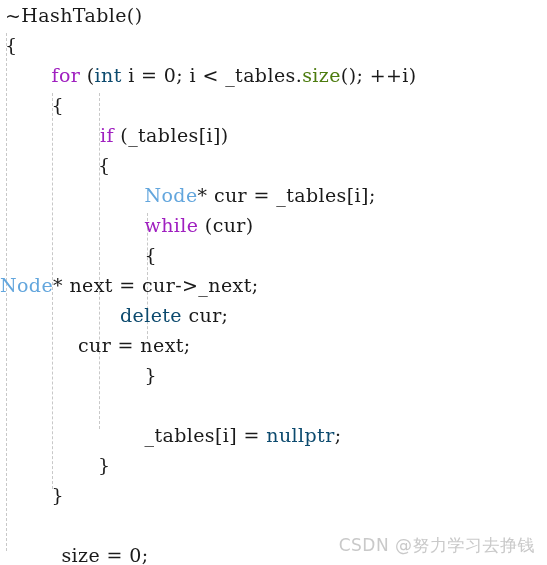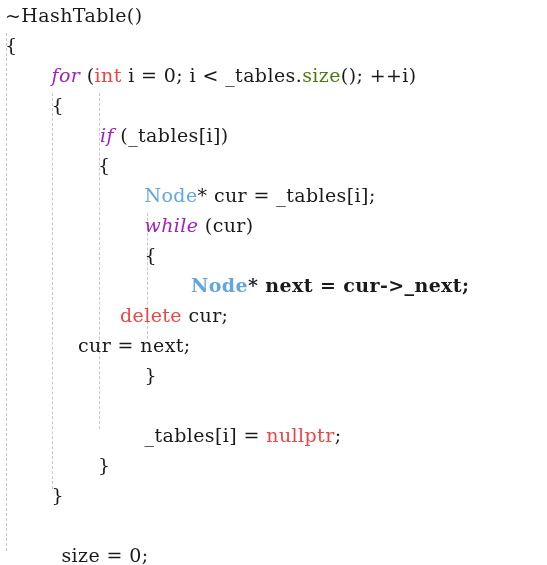--- a/index.html
+++ b/index.html
@@ -44,22 +44,22 @@
     font-family: "DejaVu Serif", "Liberation Serif", serif;
     font-size: 19px;
     letter-spacing: 0.4px;
     color: #202020;
   }
 
   .tok { white-space: pre; }
 
   
   .t-plain   { color: #1a1a1a; text-align: center; }
-  .t-keyword { color: #a020c0; font-style: italic; }   
-  .t-type    { color: #ef4444; text-align: center; }   
+  .t-keyword { color: #a020c0; }   
+  .t-type    { color: #0c4a6e; text-align: center; }   
   .t-class   { color: #63a6dd; }   
   .t-func    { color: #4d7c0f; }   
   .t-punct   { color: #1a1a1a; }
 
   
   #watermark {
     position: absolute;
     right: 12px;
     bottom: 8px;
     font-family: "DejaVu Sans", "Liberation Sans", sans-serif;
@@ -85,26 +85,27 @@
   <div id="code-lines">
       <div class="code-line" style="padding-left: 5px; height: 30px; line-height: 30px; font-size: 19px;"><span class="tok t-plain">~HashTable()</span></div>
       <div class="code-line" style="padding-left: 5px; height: 30px; line-height: 30px; font-size: 19px;"><span class="tok t-punct">{</span></div>
       <div class="code-line" style="padding-left: 51.5px; height: 30px; line-height: 30px; font-size: 19px;"><span class="tok t-keyword">for</span><span class="tok t-punct"> (</span><span class="tok t-type">int</span><span class="tok t-plain"> i = 0; i &lt; _tables.</span><span class="tok t-func">size</span><span class="tok t-punct">(); ++i)</span></div>
       <div class="code-line" style="padding-left: 51.5px; height: 30px; line-height: 30px; font-size: 19px;"><span class="tok t-punct">{</span></div>
       <div class="code-line" style="padding-left: 100px; height: 30px; line-height: 30px; font-size: 19px;"><span class="tok t-keyword">if</span><span class="tok t-plain"> (_tables[i])</span></div>
       <div class="code-line" style="padding-left: 98px; height: 30px; line-height: 30px; font-size: 19px;"><span class="tok t-punct">{</span></div>
       <div class="code-line" style="padding-left: 144.5px; height: 30px; line-height: 30px; font-size: 19px;"><span class="tok t-class">Node</span><span class="tok t-plain">* cur = _tables[i];</span></div>
       <div class="code-line" style="padding-left: 144.5px; height: 30px; line-height: 30px; font-size: 19px;"><span class="tok t-keyword">while</span><span class="tok t-plain"> (cur)</span></div>
       <div class="code-line" style="padding-left: 144.5px; height: 30px; line-height: 30px; font-size: 19px;"><span class="tok t-punct">{</span></div>
-      <div class="code-line" style="padding-left: 191px; height: 30px; line-height: 30px; font-size: 19px; font-weight: bold;"><span class="tok t-class">Node</span><span class="tok t-plain">* next = cur-&gt;_next;</span></div>
+      <div class="code-line" style="height: 30px; line-height: 30px; font-size: 19px;"><span class="tok t-class">Node</span><span class="tok t-plain">* next = cur-&gt;_next;</span></div>
       <div class="code-line" style="padding-left: 120px; height: 30px; line-height: 30px; font-size: 19px;"><span class="tok t-type">delete</span><span class="tok t-plain"> cur;</span></div>
       <div class="code-line" style="padding-left: 78px; height: 30px; line-height: 30px; font-size: 19px;"><span class="tok t-plain">cur = next;</span></div>
       <div class="code-line" style="padding-left: 144.5px; height: 30px; line-height: 30px; font-size: 19px;"><span class="tok t-punct">}</span></div>
       <div class="code-line" style="padding-left: 5px; height: 30px; line-height: 30px; font-size: 19px;">&nbsp;</div>
       <div class="code-line" style="padding-left: 144.5px; height: 30px; line-height: 30px; font-size: 19px;"><span class="tok t-plain">_tables[i] = </span><span class="tok t-type">nullptr</span><span class="tok t-punct">;</span></div>
       <div class="code-line" style="padding-left: 98px; height: 30px; line-height: 30px; font-size: 19px;"><span class="tok t-punct">}</span></div>
       <div class="code-line" style="padding-left: 51.5px; height: 30px; line-height: 30px; font-size: 19px;"><span class="tok t-punct">}</span></div>
       <div class="code-line" style="padding-left: 5px; height: 30px; line-height: 30px; font-size: 19px;">&nbsp;</div>
       <div class="code-line" style="padding-left: 51.5px; height: 30px; line-height: 30px; font-size: 19px;"><span class="tok t-plain">_size = 0;</span></div>
     </div>
 
+  <div id="watermark">CSDN @努力学习去挣钱</div>
 
 </div>
 
 </body></html>

